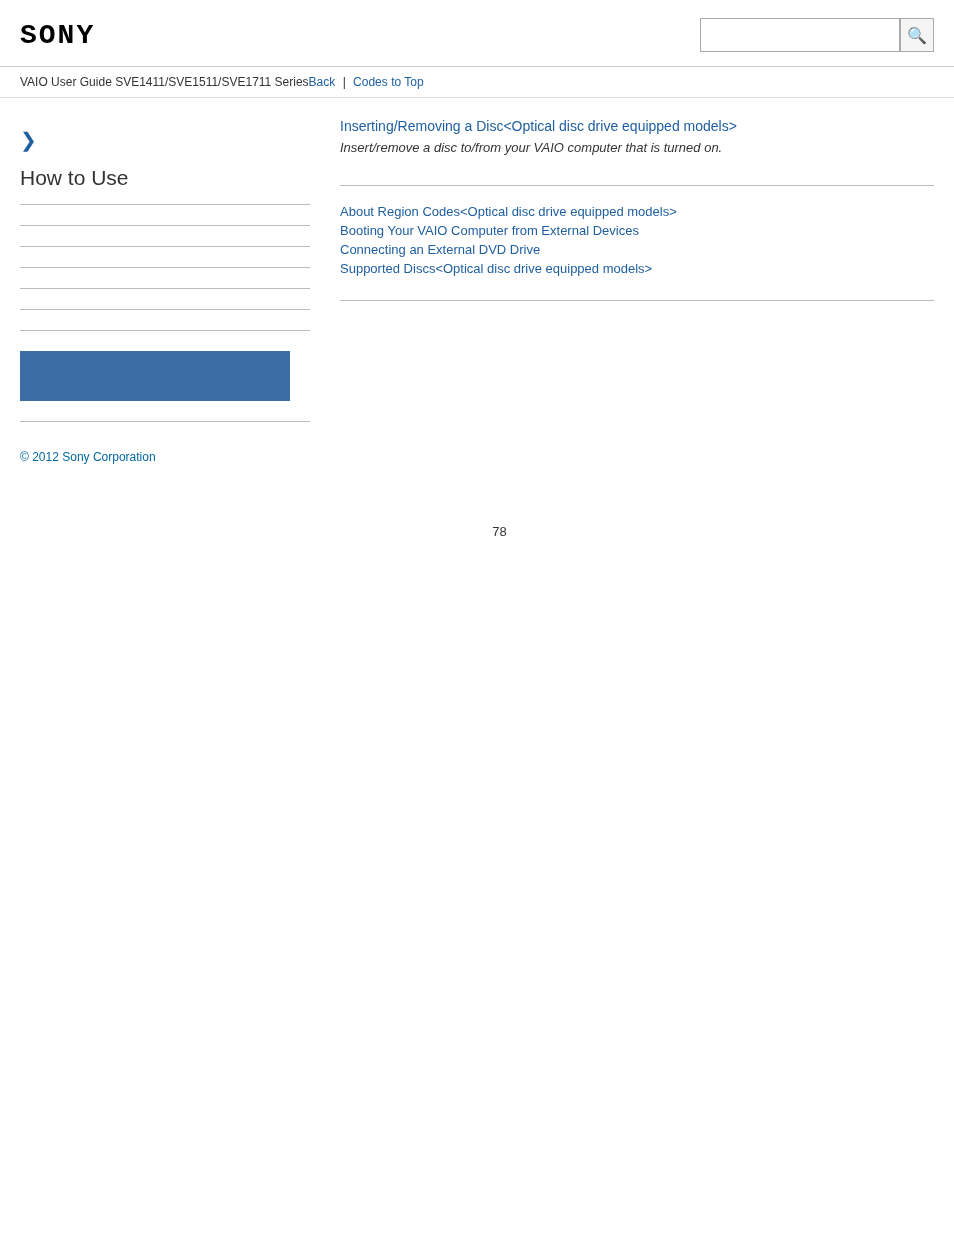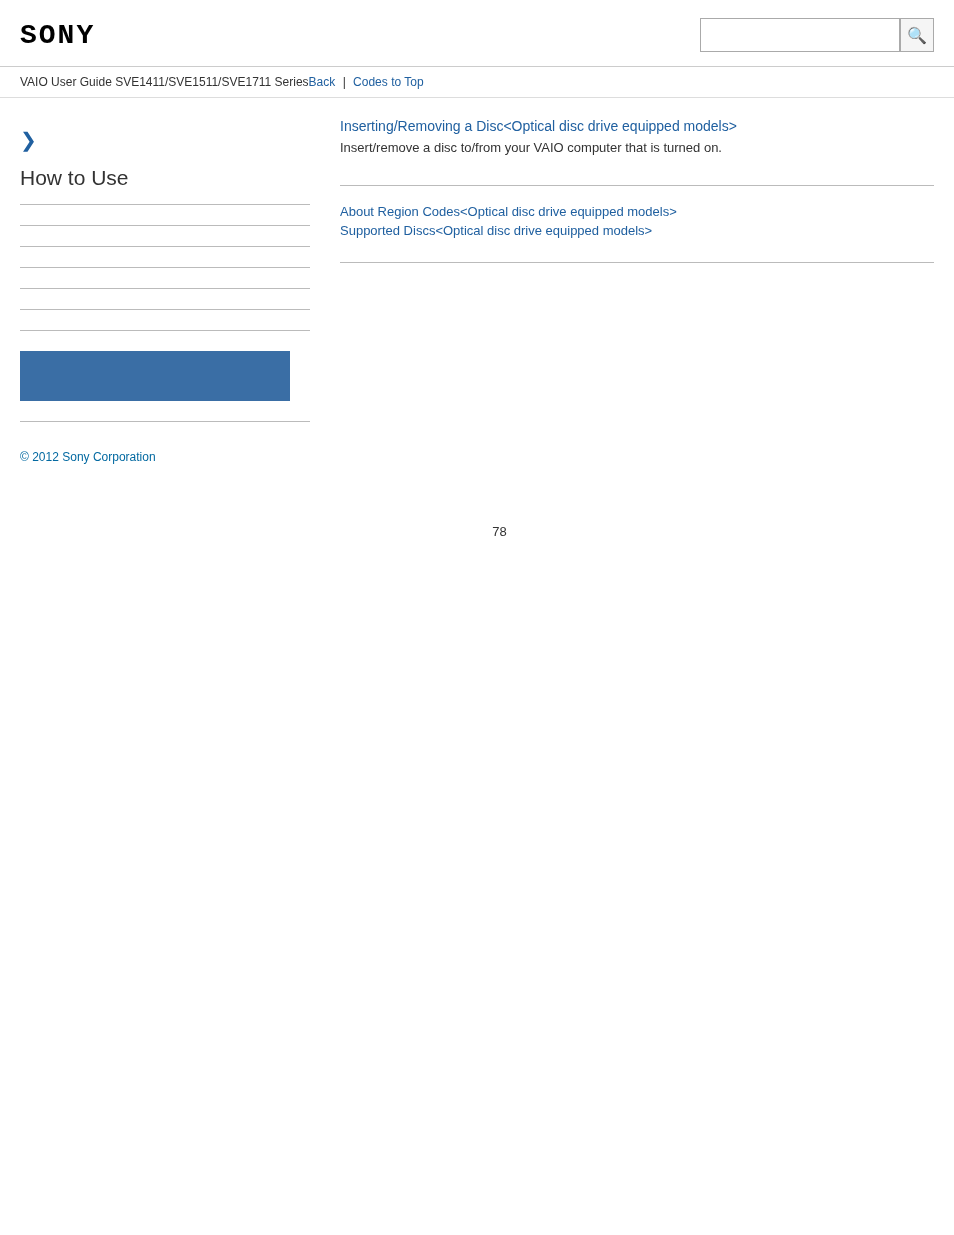--- a/index.html
+++ b/index.html
@@ -122,20 +122,21 @@
       display: block;
       font-size: 14px;
       color: #2060a0;
       text-decoration: none;
       margin-bottom: 6px;
     }
     .content-description {
       font-size: 13px;
       color: #333;
       margin-bottom: 30px;
+      font-style: italic;
     }
     .content-divider {
       border: none;
       border-top: 1px solid #bbb;
       margin: 18px 0;
     }
     .content-links-list {
       list-style: none;
       margin-bottom: 24px;
     }
@@ -201,20 +202,22 @@
 
   <div class="content-area">
     <a class="content-main-link" href="#">Inserting/Removing a Disc&lt;Optical disc drive equipped models&gt;</a>
     <p class="content-description">Insert/remove a disc to/from your VAIO computer that is turned on.</p>
 
     <hr class="content-divider">
 
     <ul class="content-links-list">
 
     <li><a href="#">About Region Codes&lt;Optical disc drive equipped models&gt;</a></li>
+        <li><a href="#">Booting Your VAIO Computer from External Devices</a></li>
+        <li><a href="#">Connecting an External DVD Drive</a></li>
         <li><a href="#">Supported Discs&lt;Optical disc drive equipped models&gt;</a></li>
       </ul>
 
     <hr class="content-divider">
   </div>
 
 </div>
 
 <div class="page-number">78</div>
 

